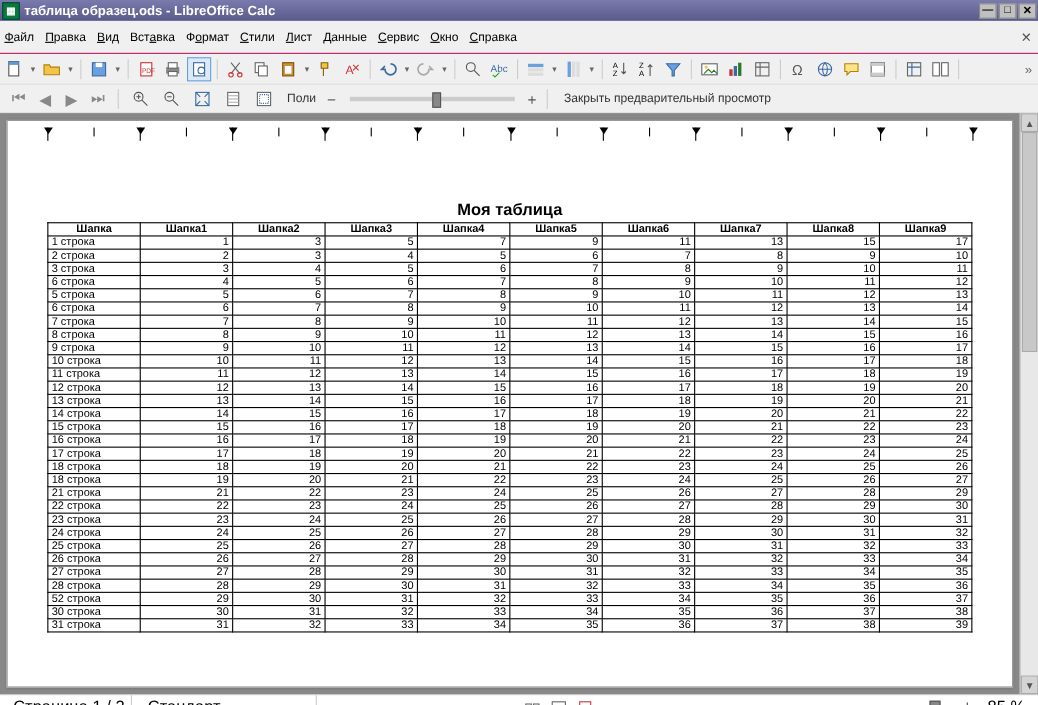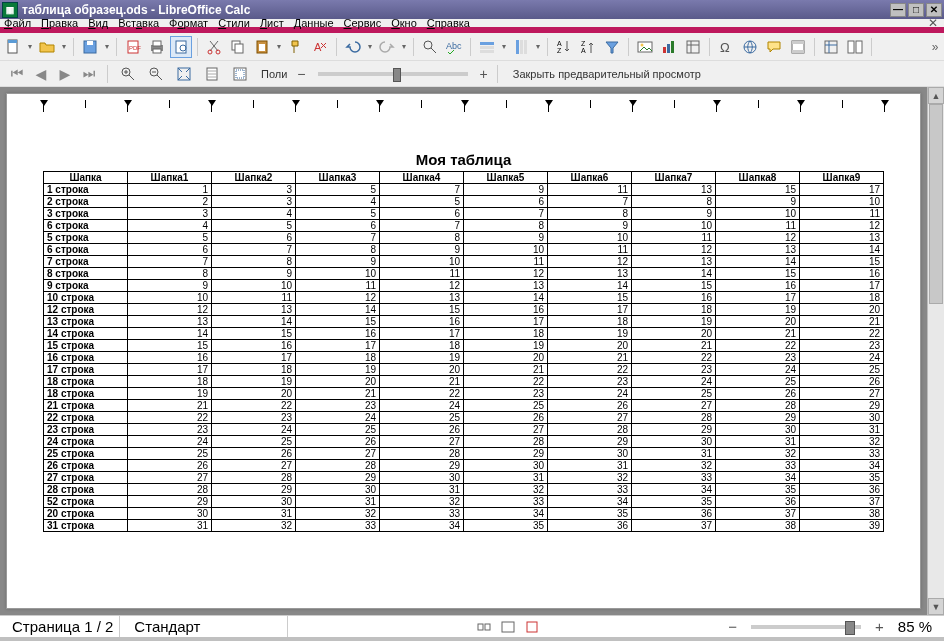--- a/index.html
+++ b/index.html
@@ -3,21 +3,21 @@
 <meta charset="utf-8">
 <style>
   * { box-sizing: border-box; }
   body { margin:0; font-family: Tahoma, Verdana, sans-serif; font-size:11px; color:#000; background:#c0c0c0; width:944px; height:641px; overflow:hidden; }
   
   .titlebar { height:19px; background:linear-gradient(#7a7aad,#5a5a8a); color:#fff; display:flex; align-items:center; padding:0 2px; font-size:12px; font-weight:bold; }
   .titlebar .icon { width:16px; height:16px; background:#0a7a3a; border:1px solid #044; margin-right:4px; display:flex; align-items:center; justify-content:center; font-size:9px; color:#fff; }
   .titlebar .spacer { flex:1; }
   .titlebar .winbtn { width:16px; height:14px; background:#c0c0c0; border:1px solid #888; margin-left:2px; display:flex; align-items:center; justify-content:center; color:#000; font-size:10px; font-family:Arial; cursor:default; }
   
-  .menubar { height:14px; background:#f0f0f0; display:flex; align-items:center; padding:0 4px; border-bottom:6px solid #be185d; position:relative; }
+  .menubar { height:30px; background:#f0f0f0; display:flex; align-items:center; padding:0 4px; border-bottom:1px solid #be185d; position:relative; }
   .menubar .spacer { flex:1; }
   .menubar span.mitem { margin-right:10px; cursor:default; }
   .menubar span.mitem u { text-decoration:underline; }
   .menubar .close-x { width:14px; height:14px; display:flex; align-items:center; justify-content:center; font-size:12px; color:#555; cursor:default; }
   
   .toolbar { height:28px; background:#f0f0f0; display:flex; align-items:center; padding:0 2px; border-bottom:1px solid #ddd; gap:2px; }
   .tbtn { width:22px; height:22px; display:flex; align-items:center; justify-content:center; cursor:default; }
   .tbtn.active { border:1px solid #6aa0e0; background:#dce9f7; }
   .tbtn svg { width:16px; height:16px; }
   .tdrop { width:8px; display:flex; align-items:center; justify-content:center; color:#666; font-size:8px; }
@@ -30,26 +30,26 @@
   .navbar .slider::before { content:""; position:absolute; left:50%; top:-4px; width:6px; height:12px; background:#888; border:1px solid #555; }
   .navbar .close-link { margin-left:6px; color:#333; cursor:default; }
   
   .workspace { position:relative; background:#888; height:calc(641px - 19px - 18px - 28px - 26px - 22px); overflow:hidden; display:flex; }
   .page-wrap { flex:1; background:#888; padding:6px; overflow:hidden; }
   .page { background:#fff; width:100%; height:100%; border:1px solid #999; position:relative; padding:6px 0 0 0; box-shadow:0 0 3px rgba(0,0,0,.2); }
   .ruler { position:relative; height:16px; margin:0 36px; }
   .ruler .tick { position:absolute; top:0; width:1px; height:8px; background:#000; }
   .ruler .tick.big { height:12px; }
   .ruler .tick.big::after { content:""; position:absolute; top:0; left:-3px; width:0; height:0; border-left:4px solid transparent; border-right:4px solid transparent; border-top:6px solid #000; }
-  .inner-page { margin:1px 36px; padding-top:34px; }
+  .inner-page { margin:16px 36px; padding-top:34px; }
   .ptitle { text-align:center; font-weight:bold; font-size:15px; margin-bottom:3px; }
   table.data { border-collapse:collapse; width:100%; table-layout:fixed; }
   table.data th, table.data td { border:1px solid #000; padding:0 3px; font-size:10px; height:11px; line-height:11px; white-space:nowrap; overflow:hidden; }
   table.data th { font-weight:bold; text-align:center; }
-  table.data td.rowhdr { font-weight:bold; text-align:left; }
+  table.data td.rowhdr { font-weight:normal; text-align:left; }
   table.data td.num { text-align:right; }
   
   .vscroll { width:17px; background:#e8e8e8; border-left:1px solid #bbb; display:flex; flex-direction:column; }
   .vscroll .sbtn { height:17px; background:#d4d4d4; border:1px solid #aaa; display:flex; align-items:center; justify-content:center; font-size:9px; color:#555; }
   .vscroll .track { flex:1; background:#e8e8e8; position:relative; }
   .vscroll .thumb { position:absolute; top:0; left:1px; right:1px; height:200px; background:#c8c8c8; border:1px solid #aaa; }
   
   .statusbar { height:22px; background:#ffffff; border-top:1px solid #ccc; display:flex; align-items:center; font-size:15px; padding:0 6px; gap:8px; }
   .statusbar .cell { padding:0 6px; border-right:1px solid #ccc; height:100%; display:flex; align-items:center; }
   .statusbar .cell:last-child { border-right:none;text-align:right; }
@@ -488,20 +488,32 @@
                 <td class="num">11</td>
                 <td class="num">12</td>
                 <td class="num">13</td>
                 <td class="num">14</td>
                 <td class="num">15</td>
                 <td class="num">16</td>
                 <td class="num">17</td>
                 <td class="num">18</td>
               </tr>
               <tr>
+                <td class="rowhdr">11 строка</td>
+                <td class="num">11</td>
+                <td class="num">12</td>
+                <td class="num">13</td>
+                <td class="num">14</td>
+                <td class="num">15</td>
+                <td class="num">16</td>
+                <td class="num">17</td>
+                <td class="num">18</td>
+                <td class="num">19</td>
+              </tr>
+              <tr>
                 <td class="rowhdr">12 строка</td>
                 <td class="num">12</td>
                 <td class="num">13</td>
                 <td class="num">14</td>
                 <td class="num">15</td>
                 <td class="num">16</td>
                 <td class="num">17</td>
                 <td class="num">18</td>
                 <td class="num">19</td>
                 <td class="num">20</td>
@@ -692,21 +704,21 @@
                 <td class="num">30</td>
                 <td class="num">31</td>
                 <td class="num">32</td>
                 <td class="num">33</td>
                 <td class="num">34</td>
                 <td class="num">35</td>
                 <td class="num">36</td>
                 <td class="num">37</td>
               </tr>
               <tr>
-                <td class="rowhdr">20 строка</td>
+                <td class="rowhdr">30 строка</td>
                 <td class="num">30</td>
                 <td class="num">31</td>
                 <td class="num">32</td>
                 <td class="num">33</td>
                 <td class="num">34</td>
                 <td class="num">35</td>
                 <td class="num">36</td>
                 <td class="num">37</td>
                 <td class="num">38</td>
               </tr>

